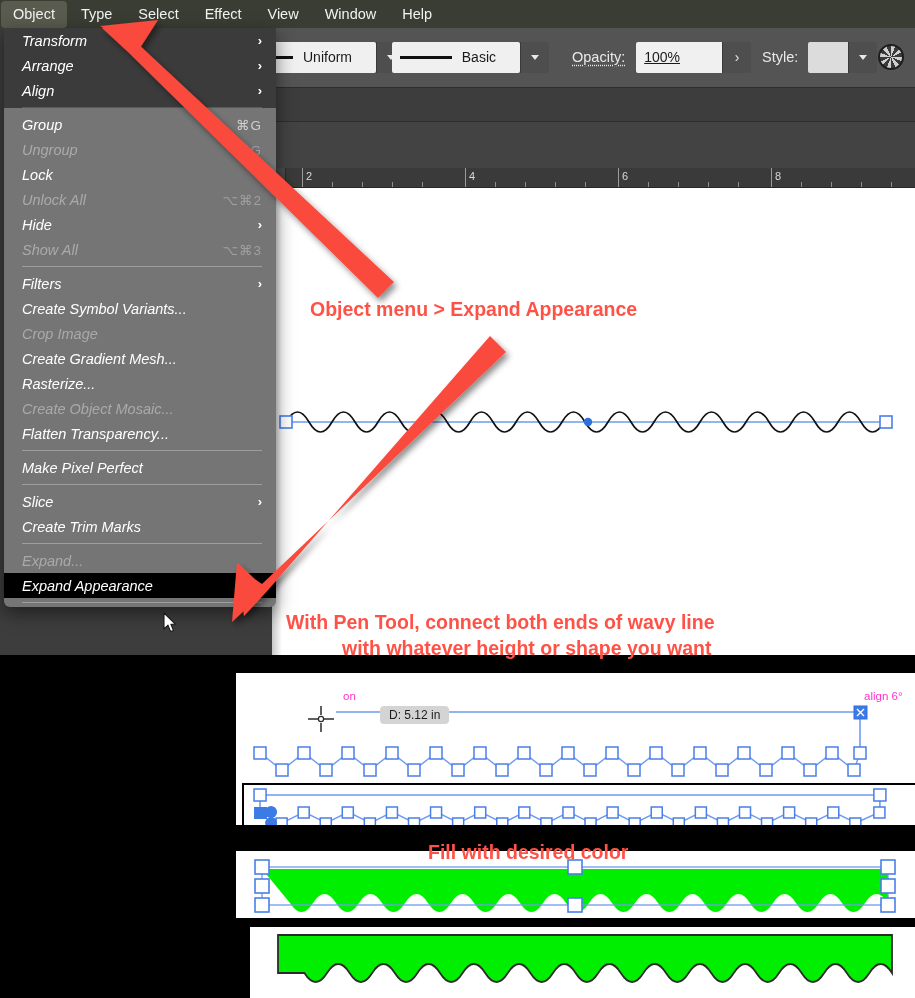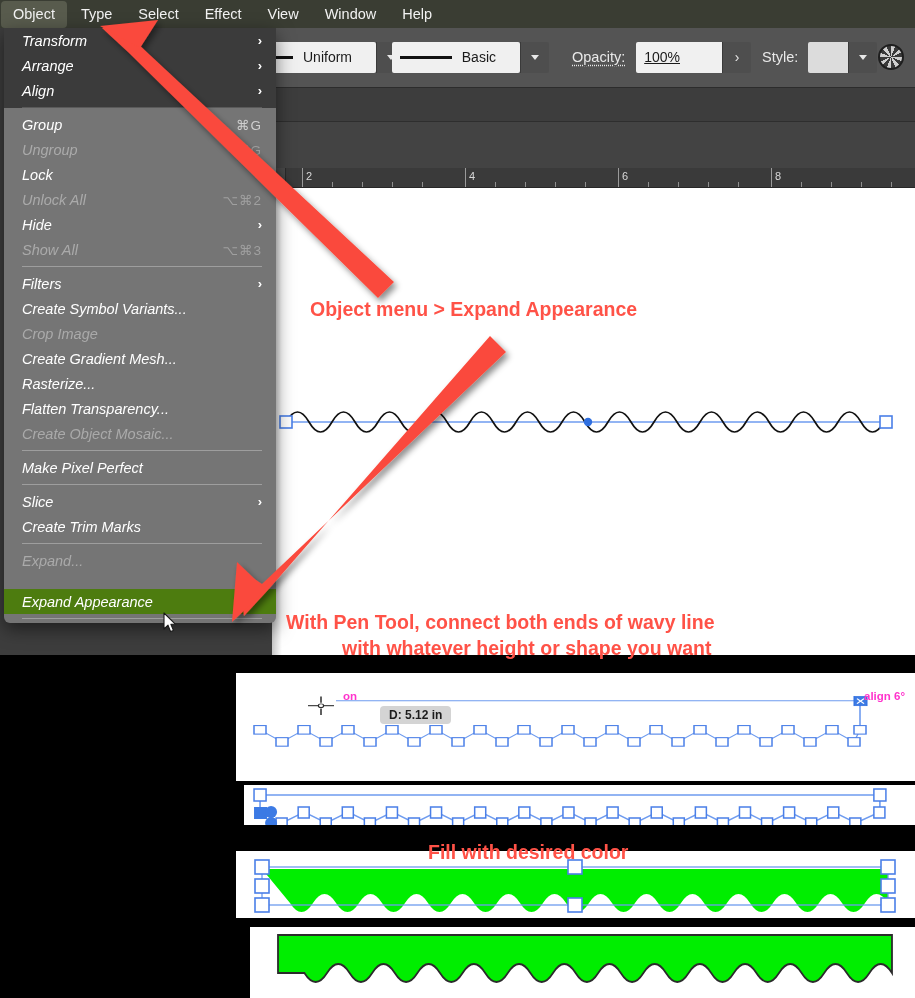--- a/index.html
+++ b/index.html
@@ -54,39 +54,39 @@
   
   .canvas { position: absolute; left: 272px; top: 188px; width: 643px; height: 467px; background: #fff; overflow: hidden; }
   .canvas-shadow { position: absolute; left: 272px; top: 188px; width: 10px; height: 467px;
       background: linear-gradient(to right, rgba(0,0,0,0.22), rgba(0,0,0,0)); }
 
   
   .menu-panel { position: absolute; left: 4px; top: 28px; width: 272px; background: #757575; border-radius: 0 0 6px 6px; box-shadow: 0 6px 18px rgba(0,0,0,0.5); overflow: hidden; }
   .menu-top { background: #3b3b3b; }
   .mi { position: relative; display: flex; align-items: center; height: 25px; padding: 0 14px 0 18px; font-size: 14.5px; color: #ffffff; white-space: nowrap; }
   .mi.dim { color: #aaaaaa; }
-  .mi.sel { background: #4d7c0f; margin-top: 16px; }
+  .mi.sel { background: #000000; }
   .mi .label { flex: 1 1 auto; font-style: italic; }
   .mi .shortcut { color: #cfcfcf; font-size: 13.5px; letter-spacing: 1px; }
   .mi.dim .shortcut { color: #a0a0a0; }
   .mi .submenu-arrow { color: #ffffff; font-size: 13px; font-weight: bold; }
   .menu-sep { height: 1px; background: rgba(255,255,255,0.30); margin: 4px 14px 4px 18px; }
   .menu-sep.dark { background: rgba(255,255,255,0.16); }
 
   
   .cursor { position: absolute; left: 163px; top: 612px; width: 14px; height: 21px; z-index: 40; }
 
   
   .arrowlayer { position: absolute; left: 0; top: 0; width: 915px; height: 998px; pointer-events: none; z-index: 30; }
 
   
   .anno { position: absolute; color: #ff5247; font-weight: bold; font-size: 19.5px; white-space: nowrap; z-index: 25; }
 
   
-  .panelA { position: absolute; left: 236px; top: 673px; width: 679px; height: 108px; background: #fff; font-weight: bold; }
+  .panelA { position: absolute; left: 236px; top: 673px; width: 679px; height: 152px; background: #fff; }
   .panelB { position: absolute; left: 242px; top: 783px; width: 673px; height: 50px; background: #fff; border: 2px solid #000; border-right: none; }
   .panelC { position: absolute; left: 236px; top: 851px; width: 679px; height: 70px; background: #fff; }
   .panelD { position: absolute; left: 250px; top: 925px; width: 665px; height: 73px; background: #fff; }
 
   .fullw { position: absolute; left: 0; top: 0; width: 100%; height: 100%; }
   .blackbar { position: absolute; background: #000; }
 </style>
 </head>
 <body>
 
@@ -251,25 +251,25 @@
         </div>
         <div class="mi dim">
           <span class="label">Crop Image</span>
         </div>
         <div class="mi">
           <span class="label">Create Gradient Mesh...</span>
         </div>
         <div class="mi">
           <span class="label">Rasterize...</span>
         </div>
+        <div class="mi dim">
+          <span class="label">Create Object Mosaic...</span>
+        </div>
         <div class="mi">
           <span class="label">Flatten Transparency...</span>
-        </div>
-        <div class="mi dim">
-          <span class="label">Create Object Mosaic...</span>
         </div>
         <div class="menu-sep"></div>
         <div class="mi">
           <span class="label">Make Pixel Perfect</span>
         </div>
         <div class="menu-sep"></div>
         <div class="mi">
           <span class="label">Slice</span>
           <span class="submenu-arrow">›</span>
         </div>

